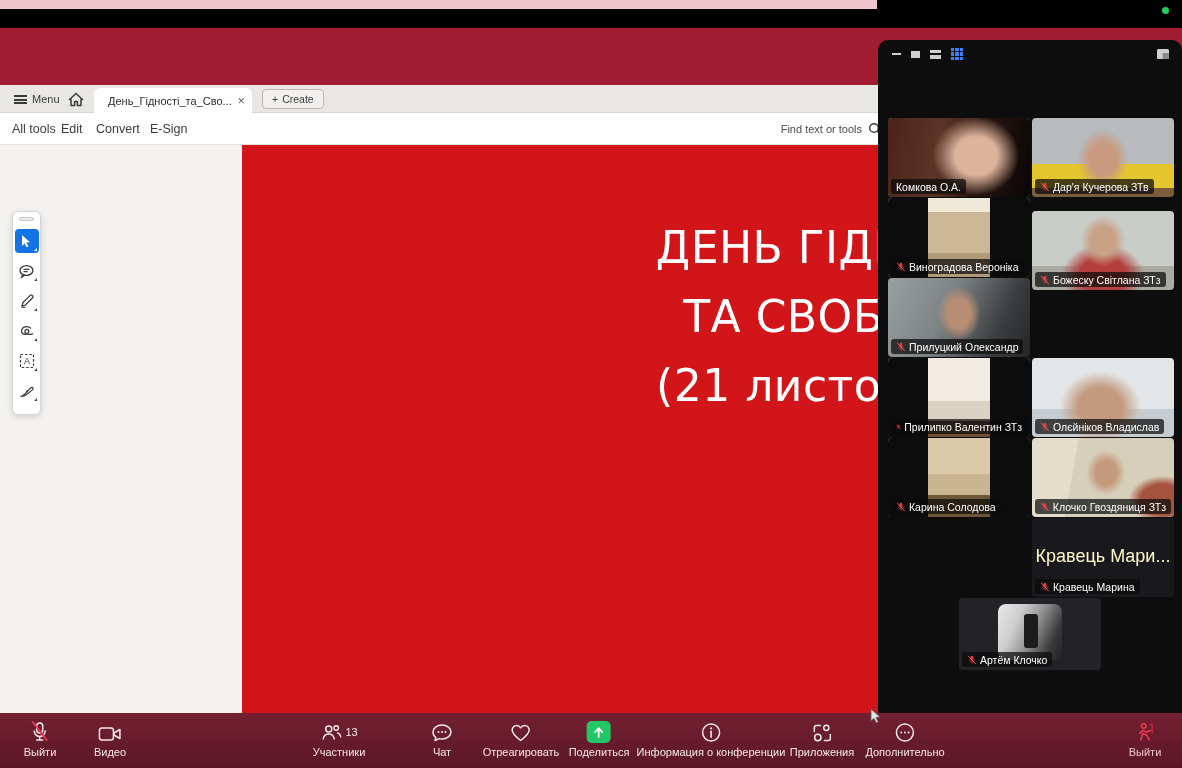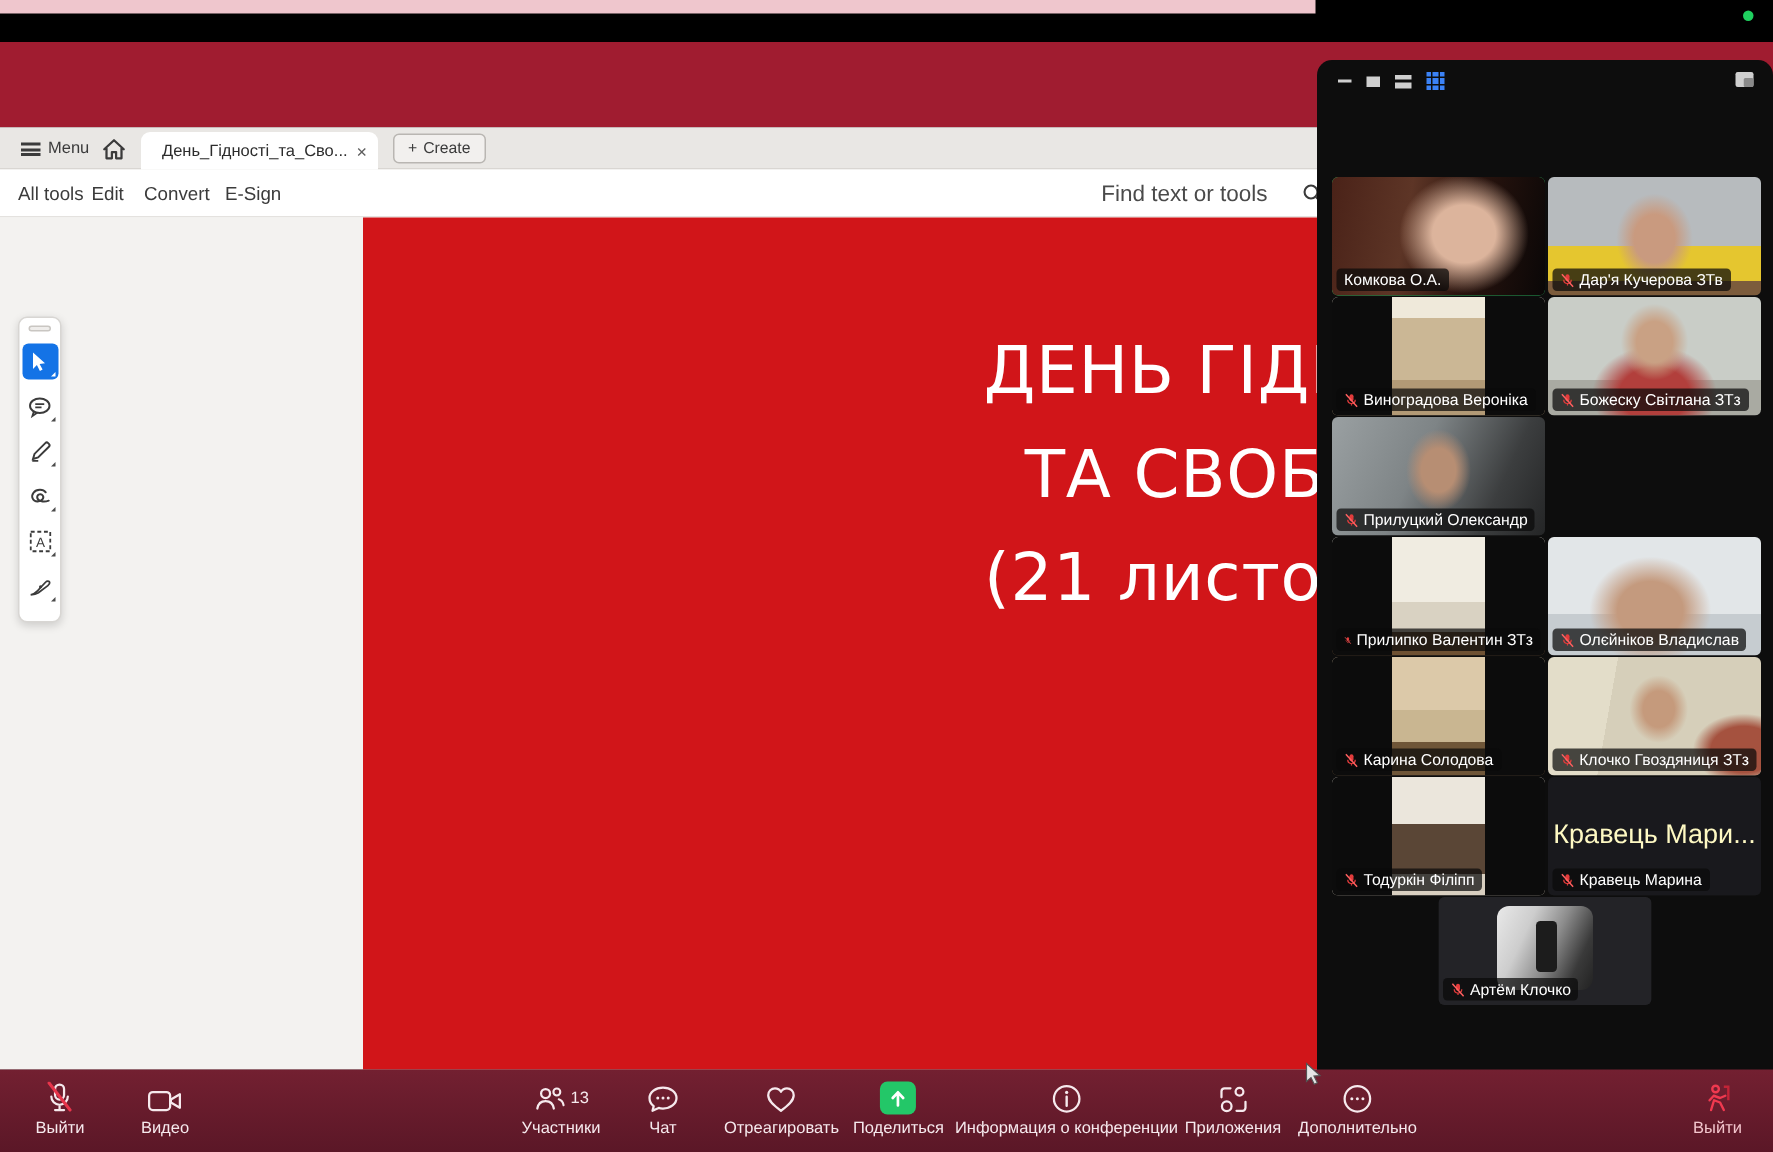--- a/index.html
+++ b/index.html
@@ -22,21 +22,21 @@
   .hamburger { width:13px; height:9px; border-top:2px solid #3b3b3b; border-bottom:2px solid #3b3b3b; position:relative; }
   .hamburger::after { content:""; position:absolute; left:0; top:2.5px; width:13px; height:2px; background:#3b3b3b; }
   .home-btn { position:absolute; left:64px; top:2px; width:24px; height:24px; display:flex; align-items:center; justify-content:center; border-radius:4px; }
   .tab { position:absolute; left:94px; top:3px; width:158px; height:25px; background:#fff; border-radius:6px 6px 0 0;
     display:flex; align-items:center; gap:6px; padding:0 8px; font-size:11px; color:#2c2c2c; }
   .tab .close { margin-left:auto; color:#5f5f5f; font-size:12px; line-height:1; }
   .create-btn { position:absolute; left:262px; top:4px; height:20px; padding:0 9px; border:1px solid #b9b6b2; border-radius:4px;
     display:flex; align-items:center; gap:4px; font-size:10.5px; color:#3b3b3b; background:#f2f0ee; }
   .toolsrow { left:0; top:28px; width:1182px; height:32px; background:#fff; border-bottom:1px solid #e4e2df; }
   .toolsrow .titem { position:absolute; top:0; height:32px; display:flex; align-items:center; font-size:12.5px; color:#3b3b3b;text-align:right; }
-  .find-box { position:absolute; right:300px; top:0; height:32px; display:flex; align-items:center; gap:23px; font-size:15px; color:#4a4a4a; }
+  .find-box { position:absolute; right:300px; top:0; height:32px; display:flex; align-items:center; gap:6px; font-size:11px; color:#4a4a4a; }
 
   .doc-area { left:0; top:60px; width:1182px; height:568px; background:#f3f2f0; }
   .slide { position:absolute; left:242px; top:0; width:940px; height:568px; background:#d11519; }
   .slide-text { position:absolute; left:348px; top:68px; width:490px; text-align:center; color:#fff;
     font-family:"DejaVu Sans","Liberation Sans",sans-serif; font-size:44px; line-height:69px; letter-spacing:0.5px; }
 
   
   .toolpanel { position:absolute; left:12px; top:66px; width:29px; height:204px; background:#fff; border:1px solid #d8d6d3;
     border-radius:6px; box-shadow:0 2px 6px rgba(0,0,0,.15); display:flex; flex-direction:column; align-items:center; padding-top:5px; }
   .drag-handle { width:15px; height:4px; border:1px solid #c9c6c2; border-radius:2px; background:#efedeb; margin-bottom:5px; }
@@ -266,21 +266,21 @@
         <div class="pillar r"></div>
       <div class="nametag">
         <svg width="10" height="10" viewBox="0 0 12 12">
             <rect x="4.4" y="1" width="3.2" height="5.6" rx="1.6" fill="#e23b3b"></rect>
             <path d="M3 5.4c0 1.7 1.3 3 3 3s3-1.3 3-3M6 8.4V10" stroke="#e23b3b" fill="none"></path>
             <path d="M1.5 1l9 10" stroke="#ff6060" stroke-width="1.2"></path>
           </svg>
         <span>Виноградова Вероніка</span>
         </div>
     </div>
-    <div class="tile" style="left:154px;top:158px">
+    <div class="tile" style="left:154px;top:171px">
       <div class="vid g4"></div>
       <div class="nametag">
         <svg width="10" height="10" viewBox="0 0 12 12">
             <rect x="4.4" y="1" width="3.2" height="5.6" rx="1.6" fill="#e23b3b"></rect>
             <path d="M3 5.4c0 1.7 1.3 3 3 3s3-1.3 3-3M6 8.4V10" stroke="#e23b3b" fill="none"></path>
             <path d="M1.5 1l9 10" stroke="#ff6060" stroke-width="1.2"></path>
           </svg>
         <span>Божеску Світлана ЗТз</span>
         </div>
     </div>
@@ -340,33 +340,20 @@
       <div class="nametag">
         <svg width="10" height="10" viewBox="0 0 12 12">
             <rect x="4.4" y="1" width="3.2" height="5.6" rx="1.6" fill="#e23b3b"></rect>
             <path d="M3 5.4c0 1.7 1.3 3 3 3s3-1.3 3-3M6 8.4V10" stroke="#e23b3b" fill="none"></path>
             <path d="M1.5 1l9 10" stroke="#ff6060" stroke-width="1.2"></path>
           </svg>
         <span>Клочко Гвоздяниця ЗТз</span>
         </div>
     </div>
 
-    <div class="tile" style="left:10px;top:478px">
-      <div class="vid g11"></div>
-        <div class="pillar l"></div>
-        <div class="pillar r"></div>
-      <div class="nametag">
-        <svg width="10" height="10" viewBox="0 0 12 12">
-            <rect x="4.4" y="1" width="3.2" height="5.6" rx="1.6" fill="#e23b3b"></rect>
-            <path d="M3 5.4c0 1.7 1.3 3 3 3s3-1.3 3-3M6 8.4V10" stroke="#e23b3b" fill="none"></path>
-            <path d="M1.5 1l9 10" stroke="#ff6060" stroke-width="1.2"></path>
-          </svg>
-        <span>Тодуркін Філіпп</span>
-        </div>
-    </div>
     <div class="tile" style="left:154px;top:478px">
       <div class="vid g12"></div>
       <div class="bigname">Кравець Мари...</div>
       <div class="nametag">
         <svg width="10" height="10" viewBox="0 0 12 12">
             <rect x="4.4" y="1" width="3.2" height="5.6" rx="1.6" fill="#e23b3b"></rect>
             <path d="M3 5.4c0 1.7 1.3 3 3 3s3-1.3 3-3M6 8.4V10" stroke="#e23b3b" fill="none"></path>
             <path d="M1.5 1l9 10" stroke="#ff6060" stroke-width="1.2"></path>
           </svg>
         <span>Кравець Марина</span>
@@ -402,21 +389,21 @@
     <div class="ctrl" style="left:110px;top:8px">
       <span class="ic">
           <svg width="24" height="18" viewBox="0 0 24 18">
         <rect x="1.5" y="3" width="14" height="12" rx="2.5" fill="none" stroke="#f6e9ed" stroke-width="1.5"></rect>
         <path d="M16 8l6-3.5v9L16 10z" fill="none" stroke="#f6e9ed" stroke-width="1.5" stroke-linejoin="round"></path>
           </svg>
         </span>
       <span class="lbl">Видео</span>
     </div>
 
-    <div class="ctrl" style="left:374px;top:8px">
+    <div class="ctrl" style="left:339px;top:8px">
       <span class="ic" style="align-items:center">
         <svg width="22" height="18" viewBox="0 0 22 18">
           <circle cx="8" cy="6" r="3" fill="none" stroke="#f6e9ed" stroke-width="1.5"></circle>
           <path d="M2.5 16c.5-3.2 2.7-5 5.5-5s5 1.8 5.5 5" fill="none" stroke="#f6e9ed" stroke-width="1.5" stroke-linecap="round"></path>
           <circle cx="15.5" cy="5" r="2.3" fill="none" stroke="#f6e9ed" stroke-width="1.4"></circle>
           <path d="M16.8 9.8c1.8.5 2.8 1.9 3.2 4" fill="none" stroke="#f6e9ed" stroke-width="1.4" stroke-linecap="round"></path>
           </svg>
         <span class="count">13</span>
         </span>
       <span class="lbl">Участники</span>

